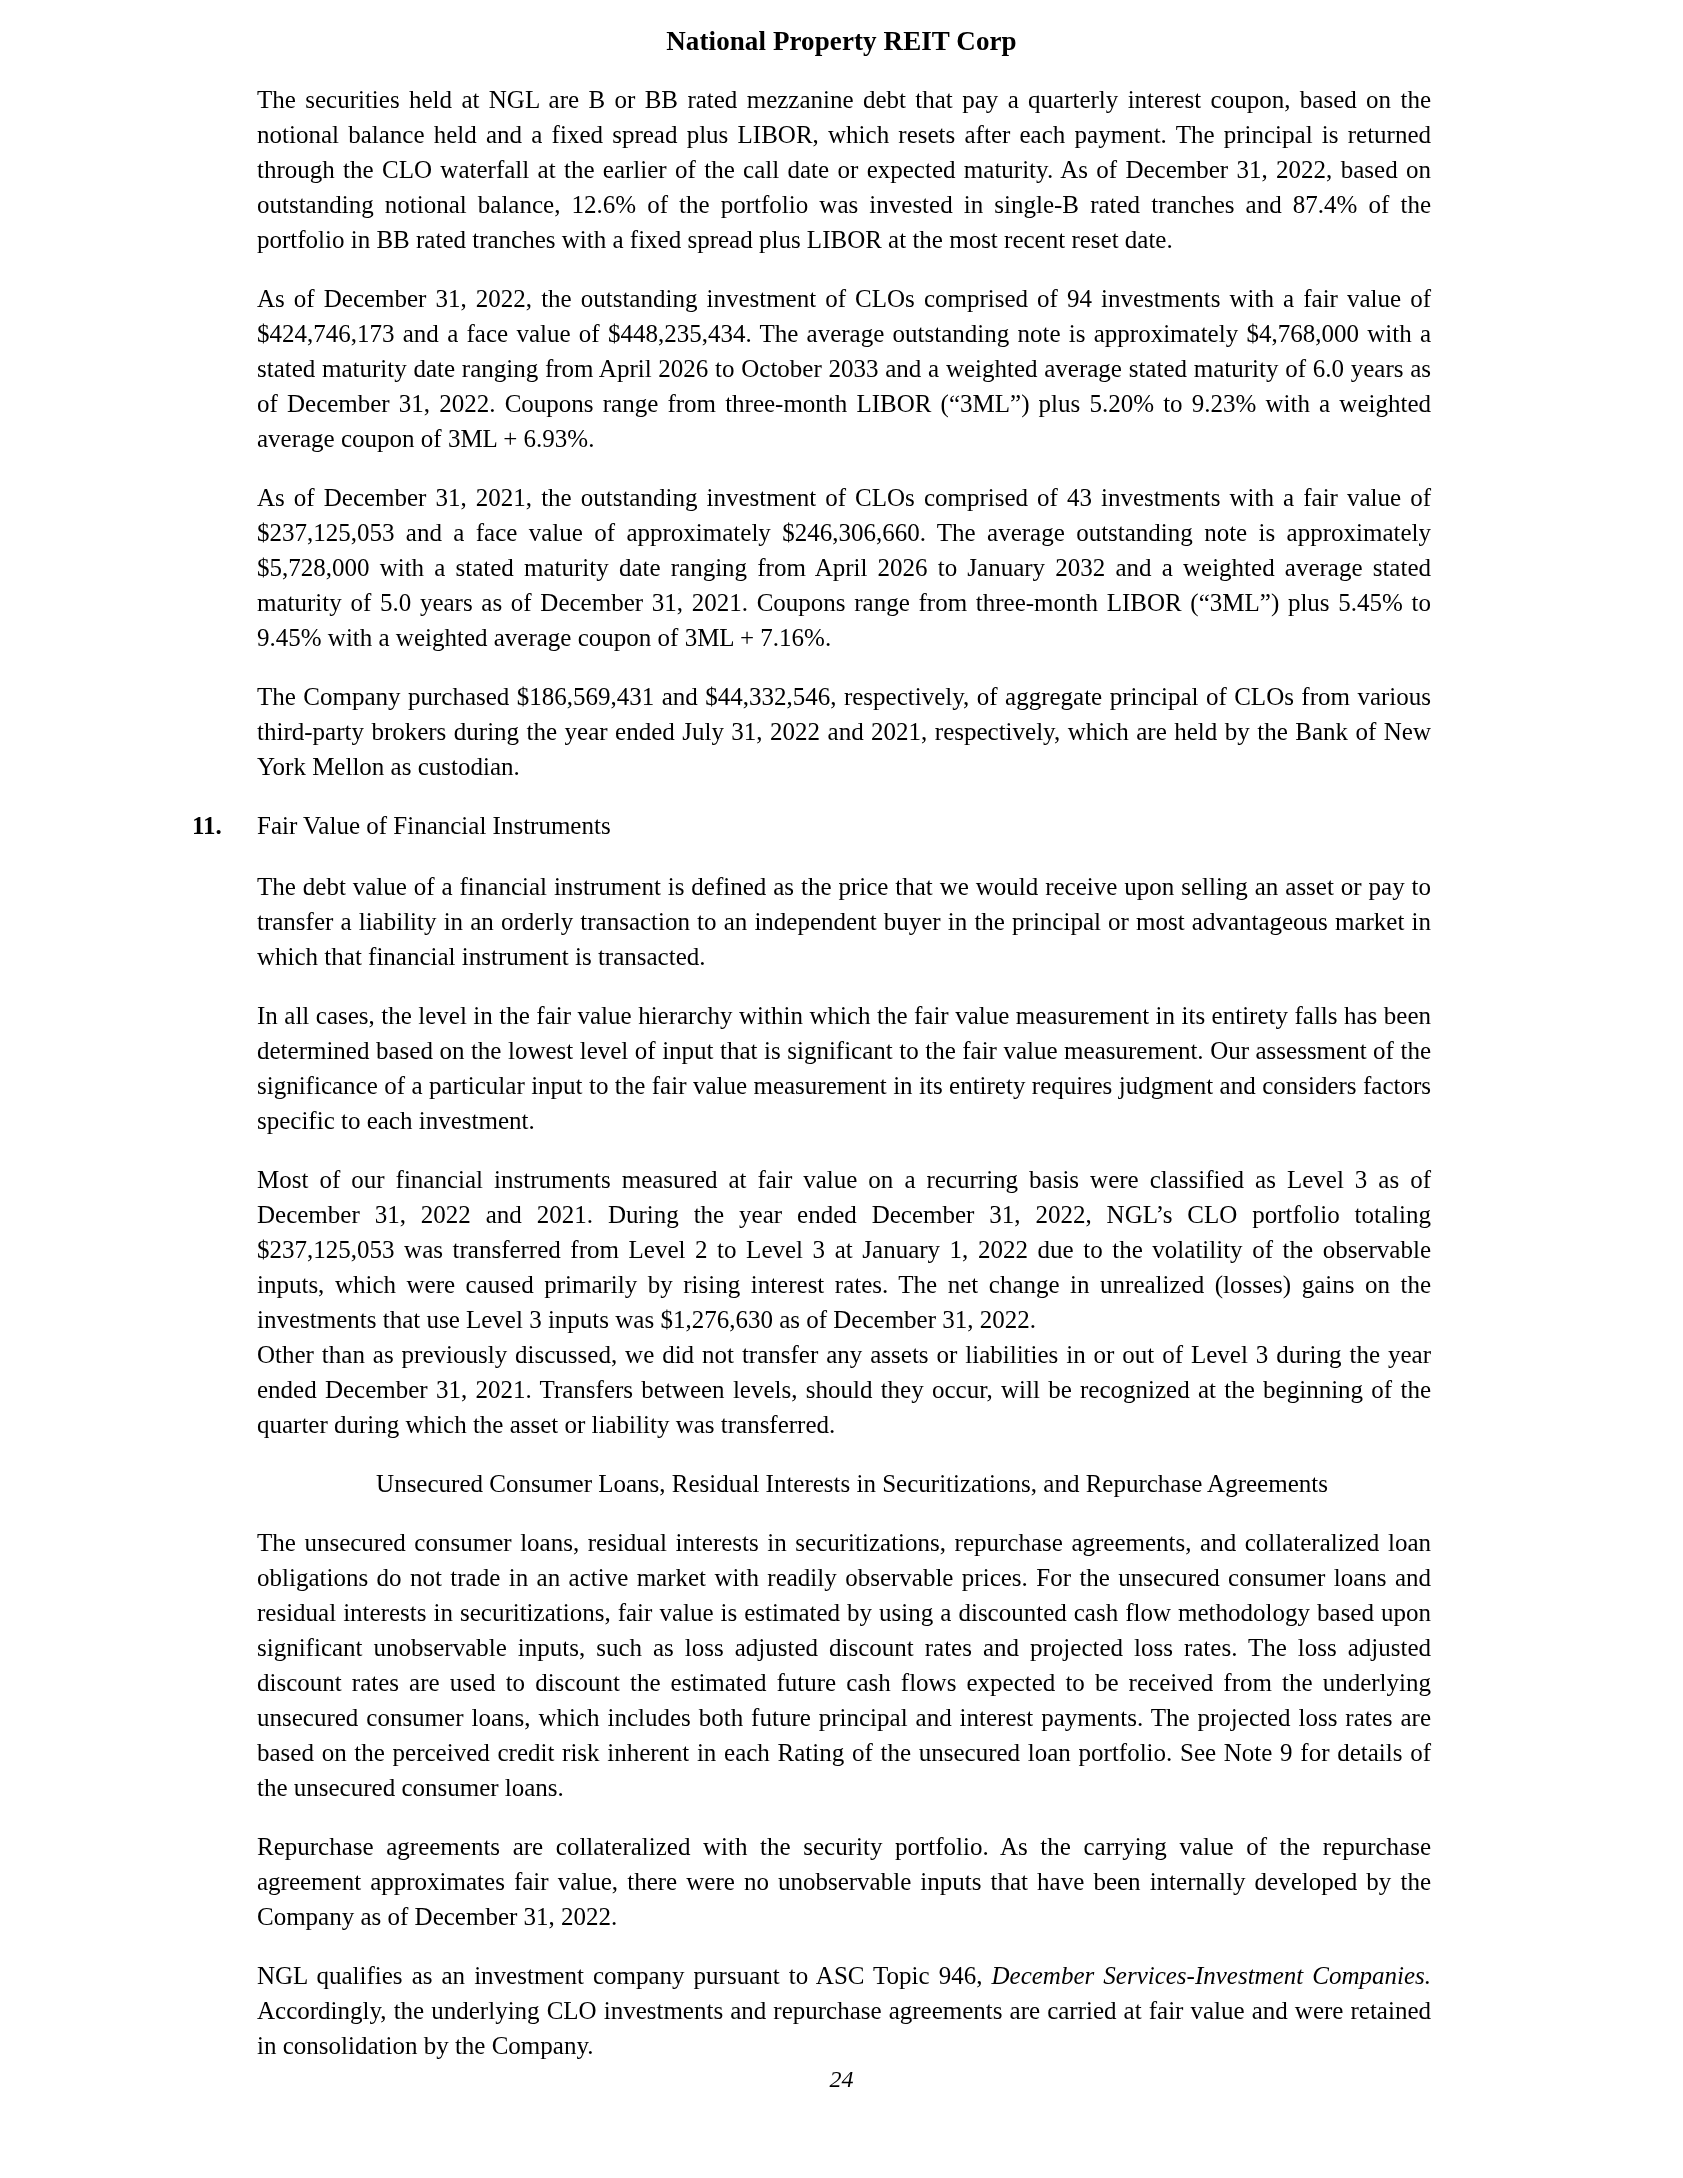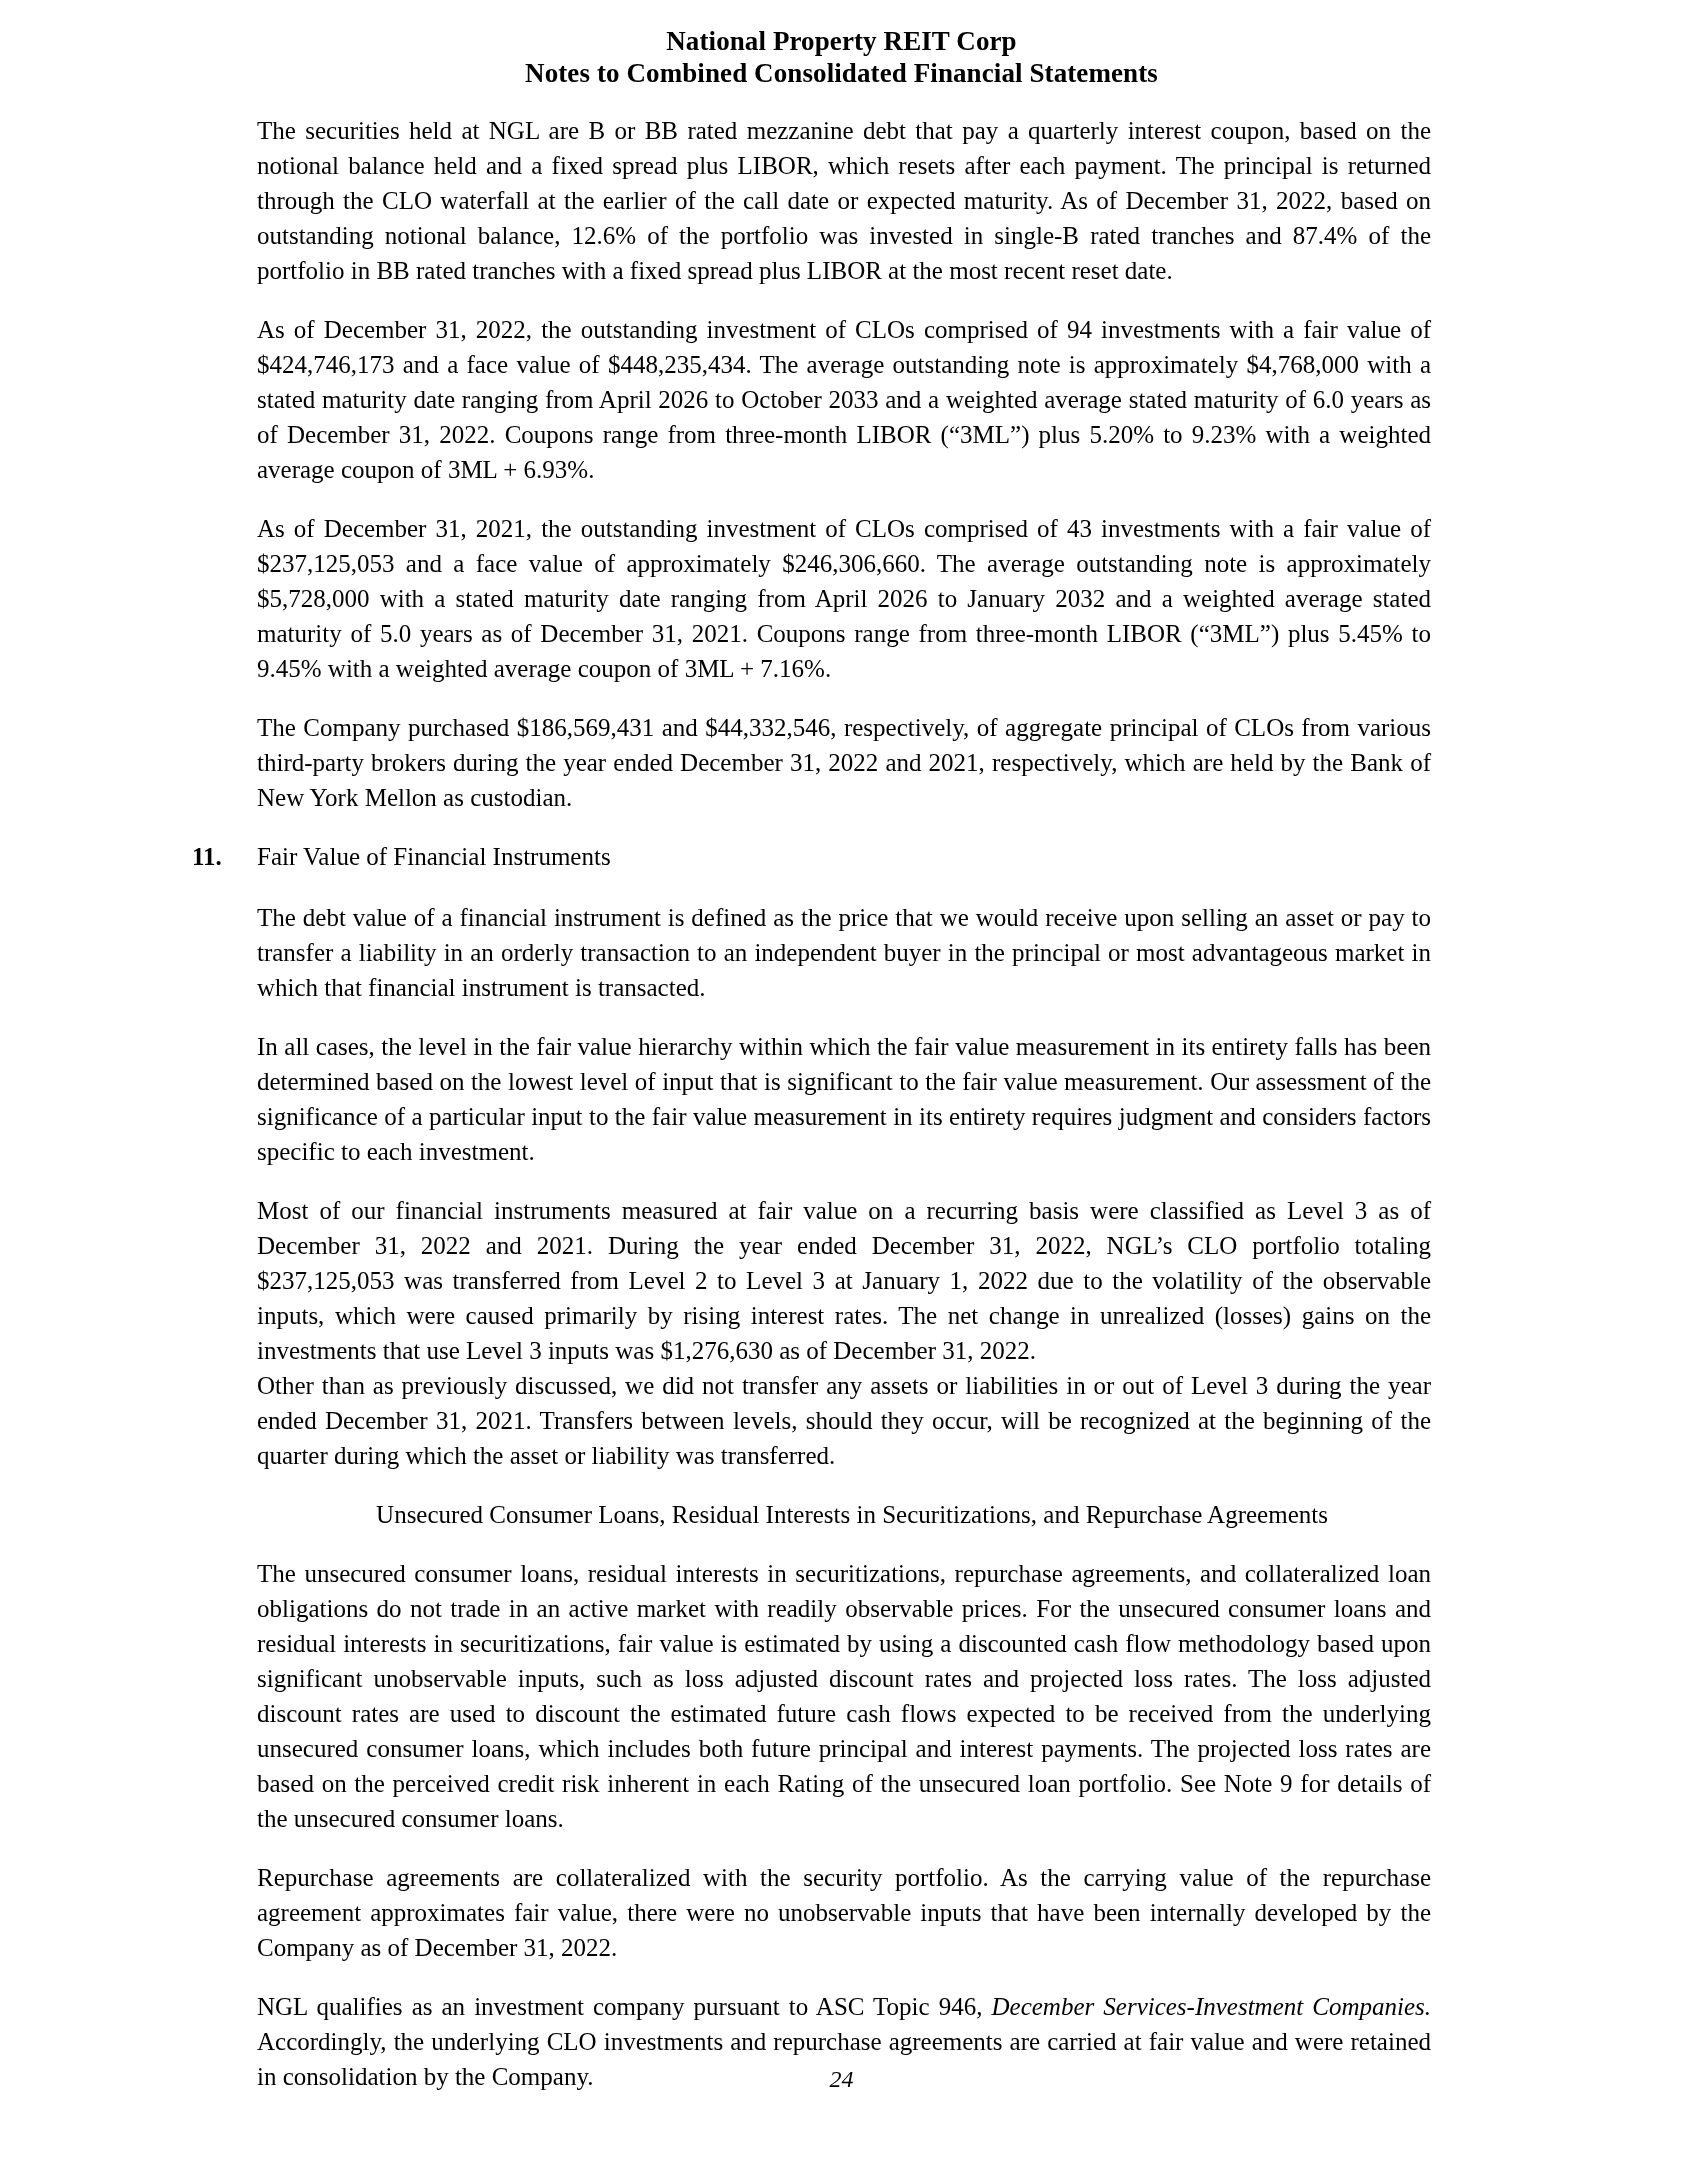--- a/index.html
+++ b/index.html
@@ -86,32 +86,31 @@
     font-style: italic;
   }
 </style>
 </head>
 <body>
 
 <div class="page">
 
   <div class="doc-header">
     <span>National Property REIT Corp</span>
-    <span class="line2">Notes to Combined Consolidated Financial Statements</span>
   </div>
 
   <div class="body-area">
 
     <p class="para">The securities held at NGL are B or BB rated mezzanine debt that pay a quarterly interest coupon, based on the notional balance held and a fixed spread plus LIBOR, which resets after each payment. The principal is returned through the CLO waterfall at the earlier of the call date or expected maturity. As of December 31, 2022, based on outstanding notional balance, 12.6% of the portfolio was invested in single-B rated tranches and 87.4% of the portfolio in BB rated tranches with a fixed spread plus LIBOR at the most recent reset date.</p>
 
     <p class="para">As of December 31, 2022, the outstanding investment of CLOs comprised of 94 investments with a fair value of $424,746,173 and a face value of $448,235,434. The average outstanding note is approximately $4,768,000 with a stated maturity date ranging from  April 2026 to October 2033  and a weighted average stated maturity of 6.0 years as of December 31, 2022. Coupons range from three-month LIBOR (“3ML”) plus 5.20% to 9.23% with a weighted average coupon of 3ML + 6.93%.</p>
 
     <p class="para">As of December 31, 2021, the outstanding investment of CLOs comprised of 43 investments with a fair value of $237,125,053 and a face value of approximately $246,306,660. The average outstanding note is approximately $5,728,000 with a stated maturity date ranging from  April 2026 to January 2032  and a weighted average stated maturity of 5.0 years as of December 31, 2021. Coupons range from three-month LIBOR (“3ML”) plus 5.45% to 9.45% with a weighted average coupon of 3ML + 7.16%.</p>
 
-    <p class="para">The Company purchased $186,569,431 and $44,332,546, respectively, of aggregate principal of CLOs from various third-party brokers during the year ended December 31, 2022 and 2021, respectively, which are held by the Bank of New York Mellon as custodian.</p>
+    <p class="para">The Company purchased $186,569,431 and $44,332,546, respectively, of aggregate principal of CLOs from various third-party brokers during the year ended July 31, 2022 and 2021, respectively, which are held by the Bank of New York Mellon as custodian.</p>
 
     <div class="section-heading">
       <span class="num">11.</span>
       <span class="title">Fair Value of Financial Instruments</span>
     </div>
 
     <p class="para">The debt value of a financial instrument is defined as the price that we would receive upon selling an asset or pay to transfer a liability in an orderly transaction to an independent buyer in the principal or most advantageous market in which that financial instrument is transacted.</p>
 
     <p class="para">In all cases, the level in the fair value hierarchy within which the fair value measurement in its entirety falls has been determined based on the lowest level of input that is significant to the fair value measurement. Our assessment of the significance of a particular input to the fair value measurement in its entirety requires judgment and considers factors specific to each investment.</p>
 

